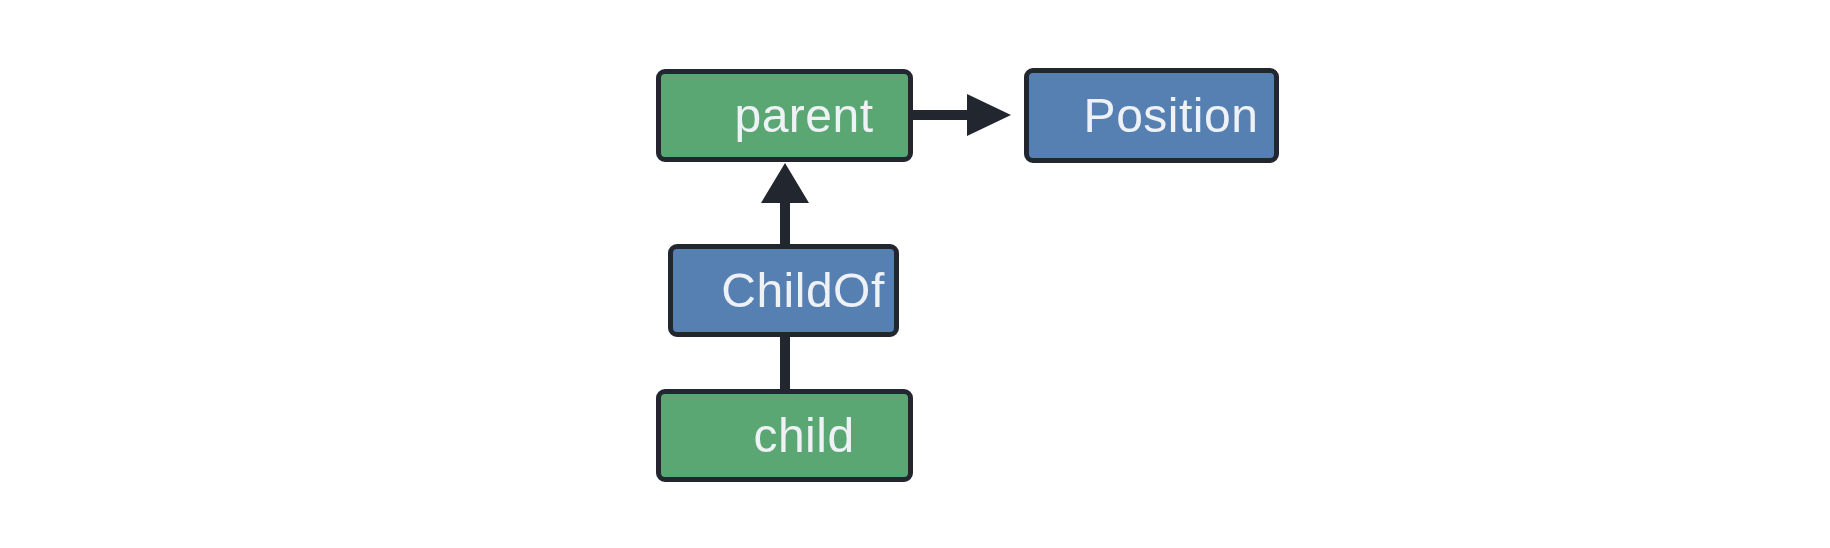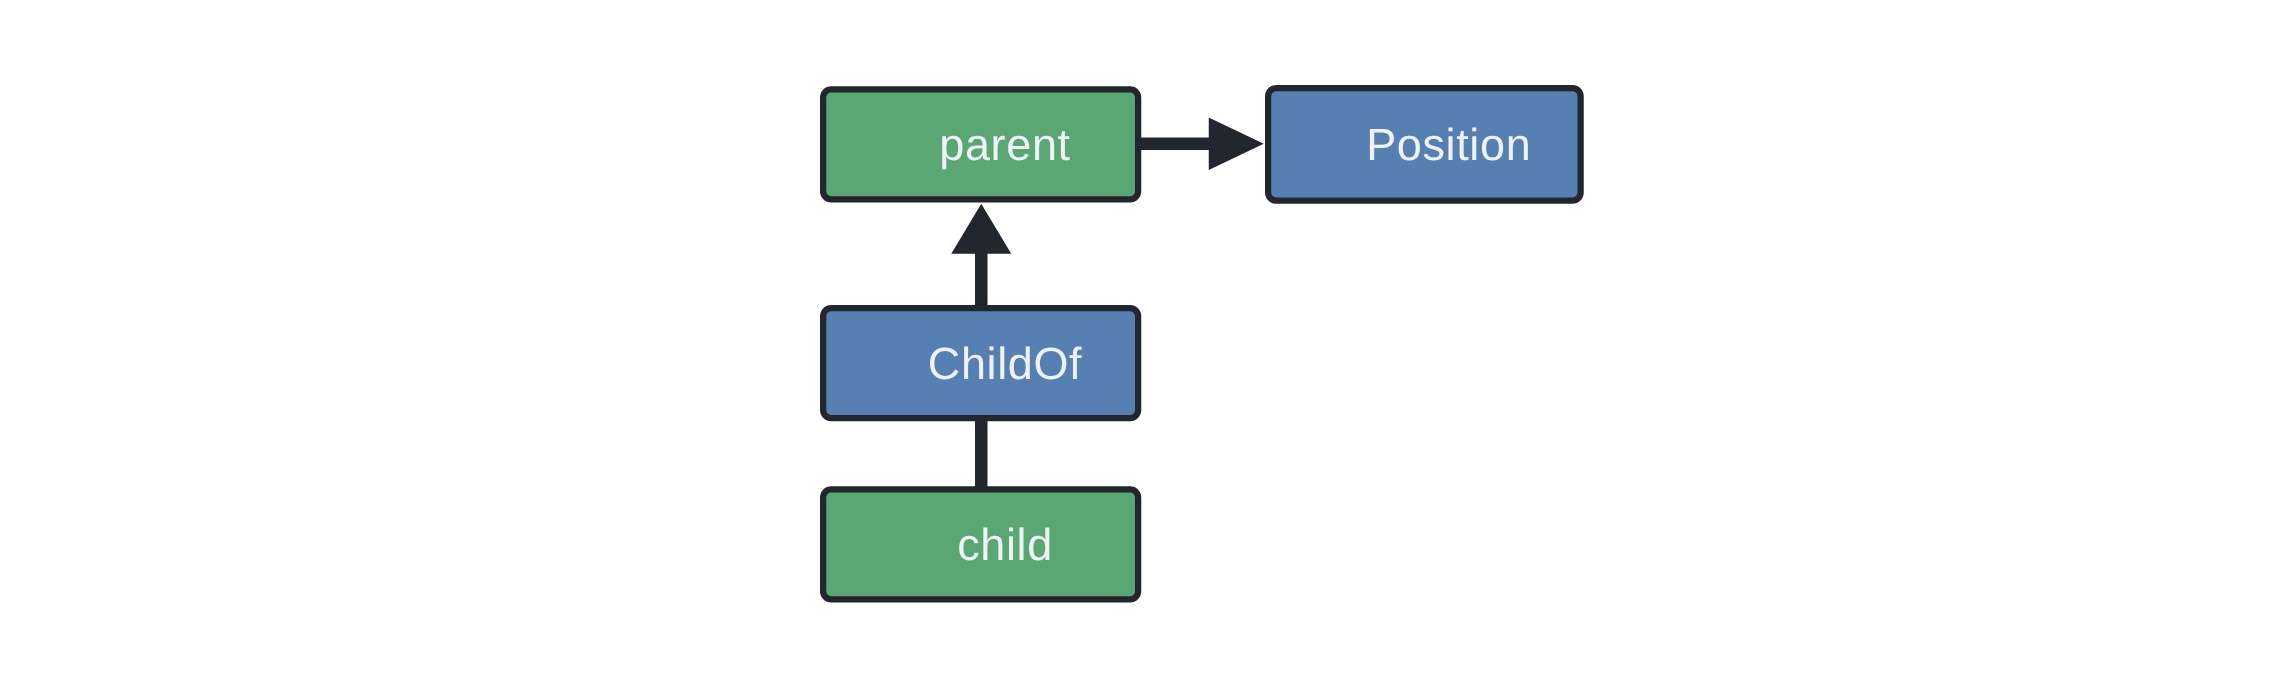--- a/index.html
+++ b/index.html
@@ -25,30 +25,30 @@
   }
   .node {
     position: absolute;
     box-sizing: border-box;
     border: 5px solid #22262F;
     border-radius: 9px;
     display: flex;
     align-items: center;
     justify-content: center;
     color: #EEF1F5;
-    font-size: 36px;
+    font-size: 48px;
     letter-spacing: 0.5px;
     padding-left: 39px;
   }
   .node.green { background: #5AA773; }
-  .node.blue  { background: #5680B2; }
+  .node.blue  { background: #5680B2; margin-left: 12px; }
 
   .node-parent   { left: 656px;  top: 69px;  width: 257px; height: 93px; }
   .node-position { left: 1012px; top: 68px;  width: 255px; height: 95px; }
-  .node-childof  { left: 656px;  top: 244px; width: 257px; height: 93px; }
+  .node-childof  { left: 656px;  top: 244px; width: 231px; height: 93px; }
   .node-child    { left: 656px;  top: 389px; width: 257px; height: 93px; text-align: right; }
 </style>
 </head>
 <body>
 
 <div class="canvas">
 
   <svg class="edges-layer" viewBox="0 0 1830 548" xmlns="http://www.w3.org/2000/svg">
 
     <path d="M911 110 L967 110 L967 94 L1011 115 L967 136 L967 120 L911 120 Z" fill="#22262F"></path>

